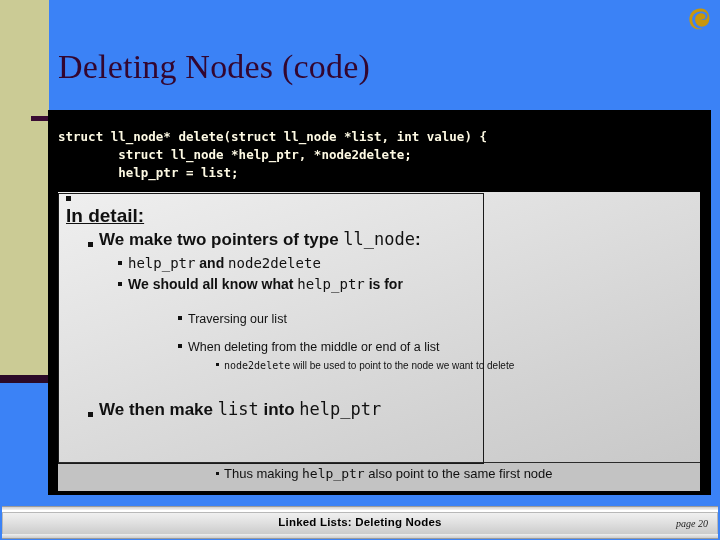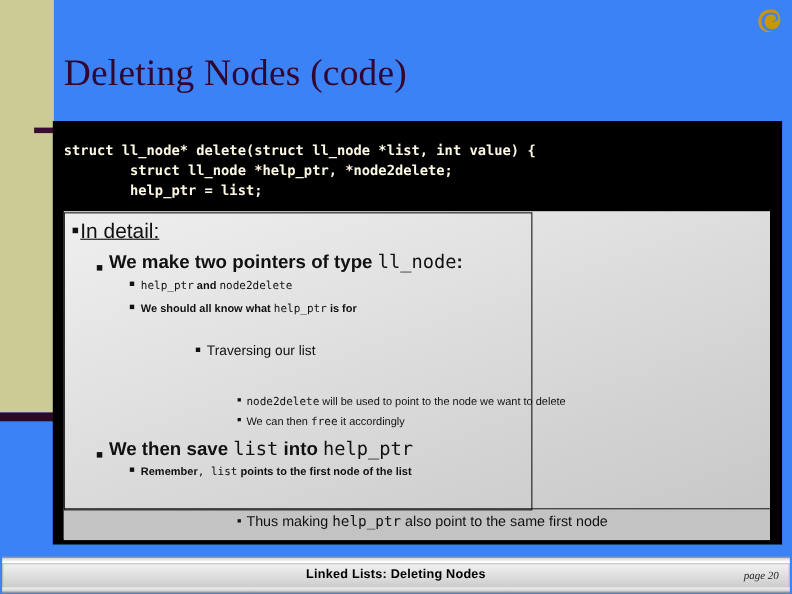--- a/index.html
+++ b/index.html
@@ -53,28 +53,28 @@
     border:1px solid #1a1a1a;pointer-events:none;
   }
 
   
   .bullets{position:absolute;left:58px;top:192px;width:642px;height:298px;color:#111;}
   .b{position:absolute;white-space:nowrap;display:flex;align-items:baseline;}
   .sq{display:inline-block;background:#111;margin-right:5px;flex:none;position:relative;}
   .mono{font-family:"DejaVu Sans Mono","Liberation Mono",monospace;font-weight:normal;}
 
   
-  .l1{font-size:19px;font-weight:normal;}
+  .l1{font-size:19px;font-weight:bold;flex-direction:column;}
   .l1 .sq{width:5px;height:5px;top:-4px;margin-right:2px;}
   .l1 .u{text-decoration:underline;}
 
   .l2{font-size:17px;font-weight:bold;align-items:flex-end;}
   .l2 .sq{width:5px;height:5px;top:-3px;margin-right:6px;}
 
-  .l3{font-size:10px;font-weight:bold;}
+  .l3{font-size:14px;font-weight:bold;}
   .l3 .sq{width:4px;height:4px;top:-3px;margin-right:6px;}
 
   .l4{font-size:12.5px;font-weight:normal;}
   .l4 .sq{width:4px;height:4px;top:-3px;margin-right:6px;}
 
   .l5{font-size:10px;font-weight:normal;}
   .l5 .sq{width:3px;height:3px;top:-3px;margin-right:5px;}
 
   .l6{font-size:13px;font-weight:normal;}
   .l6 .sq{width:3px;height:3px;top:-3px;margin-right:5px;}
@@ -141,35 +141,31 @@
         <span><span class="mono">help_ptr</span><span> and </span><span class="mono">node2delete</span></span>
       </div>
     <div class="b l3" style="left:60px;top:84px;">
         <span class="sq"></span>
         <span><span>We should all know what </span><span class="mono">help_ptr</span><span> is for</span></span>
       </div>
     <div class="b l4" style="left:120px;top:120px;">
         <span class="sq"></span>
         <span><span>Traversing our list</span></span>
       </div>
+    <div class="b l4" style="left:120px;top:148px;">
+        <span class="sq"></span>
+        <span><span>When deleting from the middle or end of a list</span></span>
+      </div>
     <div class="b l5" style="left:158px;top:168px;">
         <span class="sq"></span>
         <span><span class="mono">node2delete</span><span> will be used to point to the node we want to delete</span></span>
       </div>
-    <div class="b l5" style="left:158px;top:186px;">
-        <span class="sq"></span>
-        <span><span>We can then </span><span class="mono">free</span><span> it accordingly</span></span>
-      </div>
     <div class="b l2" style="left:30px;top:207px;">
         <span class="sq"></span>
-        <span><span>We then save </span><span class="mono">list</span><span> into </span><span class="mono">help_ptr</span></span>
-      </div>
-    <div class="b l3" style="left:60px;top:232px;">
-        <span class="sq"></span>
-        <span><span>Remember</span><span class="mono">, list</span><span> points to the first node of the list</span></span>
+        <span><span>We then make </span><span class="mono">list</span><span> into </span><span class="mono">help_ptr</span></span>
       </div>
     <div class="b l6" style="left:158px;top:274px;">
         <span class="sq"></span>
         <span><span>Thus making </span><span class="mono">help_ptr</span><span> also point to the same first node</span></span>
       </div>
 
   </div>
 
   <div class="footer-rule-top"></div>
   <div class="footer"></div>

